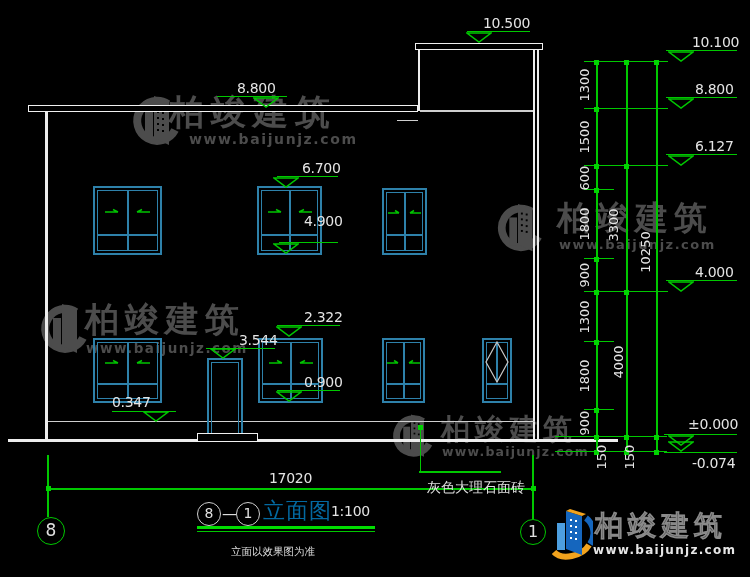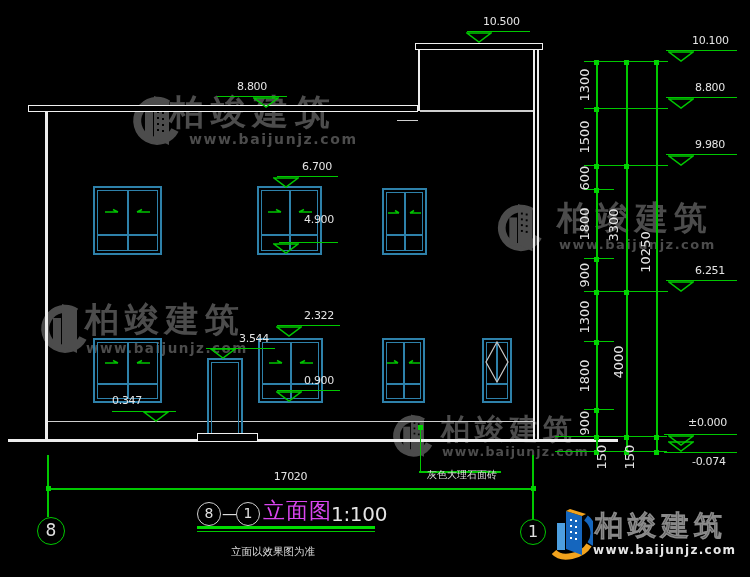--- a/index.html
+++ b/index.html
@@ -2,41 +2,41 @@
 <html><head>
 <meta charset="utf-8">
 <style>
   html,body{margin:0;padding:0;background:#000;}
   #canvas{position:relative;width:750px;height:577px;background:#000;overflow:hidden;
           font-family:"DejaVu Sans",sans-serif;}
   .abs{position:absolute;}
   .g{position:absolute;background:#00c800;}
   .w{position:absolute;background:#ededed;}
   .gray{position:absolute;background:#cfcfcf;}
-  .t{position:absolute;color:#e4e4e4;font-size:11px;letter-spacing:-0.3px;white-space:nowrap;line-height:1;}
+  .t{position:absolute;color:#e4e4e4;font-size:14px;letter-spacing:-0.3px;white-space:nowrap;line-height:1;}
   .vt{position:absolute;width:50px;height:16px;line-height:16px;text-align:center;color:#e4e4e4;
       font-size:13px;white-space:nowrap;transform:rotate(-90deg);}
   .dot{position:absolute;width:5px;height:5px;background:#00d400;}
   .tri{position:absolute;}
   .tri path{fill:none;stroke:#00c800;stroke-width:1.4;}
   .arr{position:absolute;}
   .arr path{fill:none;stroke:#00c400;stroke-width:1.5;}
   .win{position:absolute;border:2px solid #2e81aa;box-sizing:border-box;}
   .win i{display:block;}
   .inf{position:absolute;inset:2px;border:1px solid #2e81aa;}
   .vbar{position:absolute;top:2px;bottom:2px;left:50%;width:2px;margin-left:-1px;background:#2e81aa;}
   .hbar{position:absolute;left:2px;right:2px;top:70%;height:2px;background:#2e81aa;}
   .outline{position:absolute;border:1.6px solid #f0f0f0;box-sizing:border-box;background:#000;}
   .bub{position:absolute;border:1.7px solid #00c800;border-radius:50%;color:#e0e0e0;
        text-align:center;box-sizing:border-box;}
   .tbub{position:absolute;border:1.4px solid #cfcfcf;border-radius:50%;color:#e0e0e0;
         text-align:center;box-sizing:border-box;}
   .wmname{position:absolute;color:#4c4c4c;font-weight:700;white-space:nowrap;line-height:1;text-align:center;}
   .wmurl{position:absolute;color:#4c4c4c;font-weight:700;white-space:nowrap;line-height:1;}
-  .title-cn{position:absolute;color:#d946ef;font-size:22px;letter-spacing:1px;line-height:1;white-space:nowrap;}
+  .title-cn{position:absolute;color:#0369a1;font-size:22px;letter-spacing:1px;line-height:1;white-space:nowrap;}
   .note{position:absolute;color:#dedede;font-size:10.5px;line-height:1;white-space:nowrap;}
 </style>
 </head>
 <body>
 
 <div id="canvas">
 
   <div>
     <svg class="abs" style="left:128px;top:93px" width="52" height="58" viewBox="0 0 52 58">
       <path d="M40 11 A20 20 0 1 0 47 37" fill="none" stroke="#4c4c4c" stroke-width="8"></path>
@@ -311,28 +311,28 @@
       </svg>
   </div>
   <div>
     <div class="t" style="left:695px;top:82px">8.800</div>
     <div class="g" style="left:666px;top:97px;width:71px;height:1.4px"></div>
     <svg class="tri" style="left:668px;top:98px" width="26" height="11" viewBox="0 0 26 11">
         <path d="M1 1 H25 L13 10 Z"></path>
       </svg>
   </div>
   <div>
-    <div class="t" style="left:695px;top:139px">9.980</div>
+    <div class="t" style="left:695px;top:139px">6.127</div>
     <div class="g" style="left:666px;top:154px;width:71px;height:1.4px"></div>
     <svg class="tri" style="left:668px;top:155px" width="26" height="11" viewBox="0 0 26 11">
         <path d="M1 1 H25 L13 10 Z"></path>
       </svg>
   </div>
   <div>
-    <div class="t" style="left:695px;top:265px">6.251</div>
+    <div class="t" style="left:695px;top:265px">4.000</div>
     <div class="g" style="left:666px;top:280px;width:71px;height:1.4px"></div>
     <svg class="tri" style="left:668px;top:281px" width="26" height="11" viewBox="0 0 26 11">
         <path d="M1 1 H25 L13 10 Z"></path>
       </svg>
   </div>
   <div>
     <div class="t" style="left:688px;top:417px">±0.000</div>
     <div class="g" style="left:664px;top:434px;width:73px;height:1.4px"></div>
     <svg class="tri" style="left:668px;top:435px" width="26" height="11" viewBox="0 0 26 11">
         <path d="M1 1 H25 L13 10 Z"></path>
@@ -357,33 +357,33 @@
     <span>8</span>
   </div>
   <div class="bub" style="left:520px;top:519px;width:26px;height:26px;font-size:16px;line-height:23px">
     <span>1</span>
   </div>
 
   <div>
     <div class="dot" style="left:418px;top:425px"></div>
     <div class="g" style="left:419.5px;top:427px;width:1.5px;height:45px"></div>
     <div class="g" style="left:419px;top:471px;width:82px;height:1.5px"></div>
-    <div class="note" style="left:427px;top:470px;font-size:10px">灰色大理石面砖</div>
+    <div class="note" style="left:427px;top:480px;font-size:14px">灰色大理石面砖</div>
   </div>
 
   <div>
     <div class="tbub" style="left:197px;top:502px;width:24px;height:24px;font-size:14px;line-height:21px">
       <span>8</span>
     </div>
     <div class="t" style="left:222px;top:507px;font-size:15px;color:#dcdcdc">—</div>
     <div class="tbub" style="left:236px;top:502px;width:24px;height:24px;font-size:14px;line-height:21px">
       <span>1</span>
     </div>
     <div class="title-cn" style="left:263px;top:500px">立面图</div>
-    <div class="t" style="left:331px;top:504px;font-size:20px">1:100</div>
+    <div class="t" style="left:331px;top:504px;font-size:14px">1:100</div>
     <div class="g" style="left:197px;top:526px;width:178px;height:3px;background:#00dd00"></div>
     <div class="g" style="left:197px;top:531px;width:178px;height:1px"></div>
     <div class="note" style="left:231px;top:546px">立面以效果图为准</div>
   </div>
 
   <div>
     <svg class="abs" style="left:546px;top:507px" width="47" height="55" viewBox="0 0 47 55">
       <path d="M8 45 A20 13 -18 0 0 43 38" fill="none" stroke="#f2a31d" stroke-width="6"></path>
       <path d="M40 11 A19 19 0 0 1 44 37" fill="none" stroke="#1566be" stroke-width="6"></path>
       <polygon points="20,4 36,9 36,48 20,42" fill="#1566be"></polygon>

